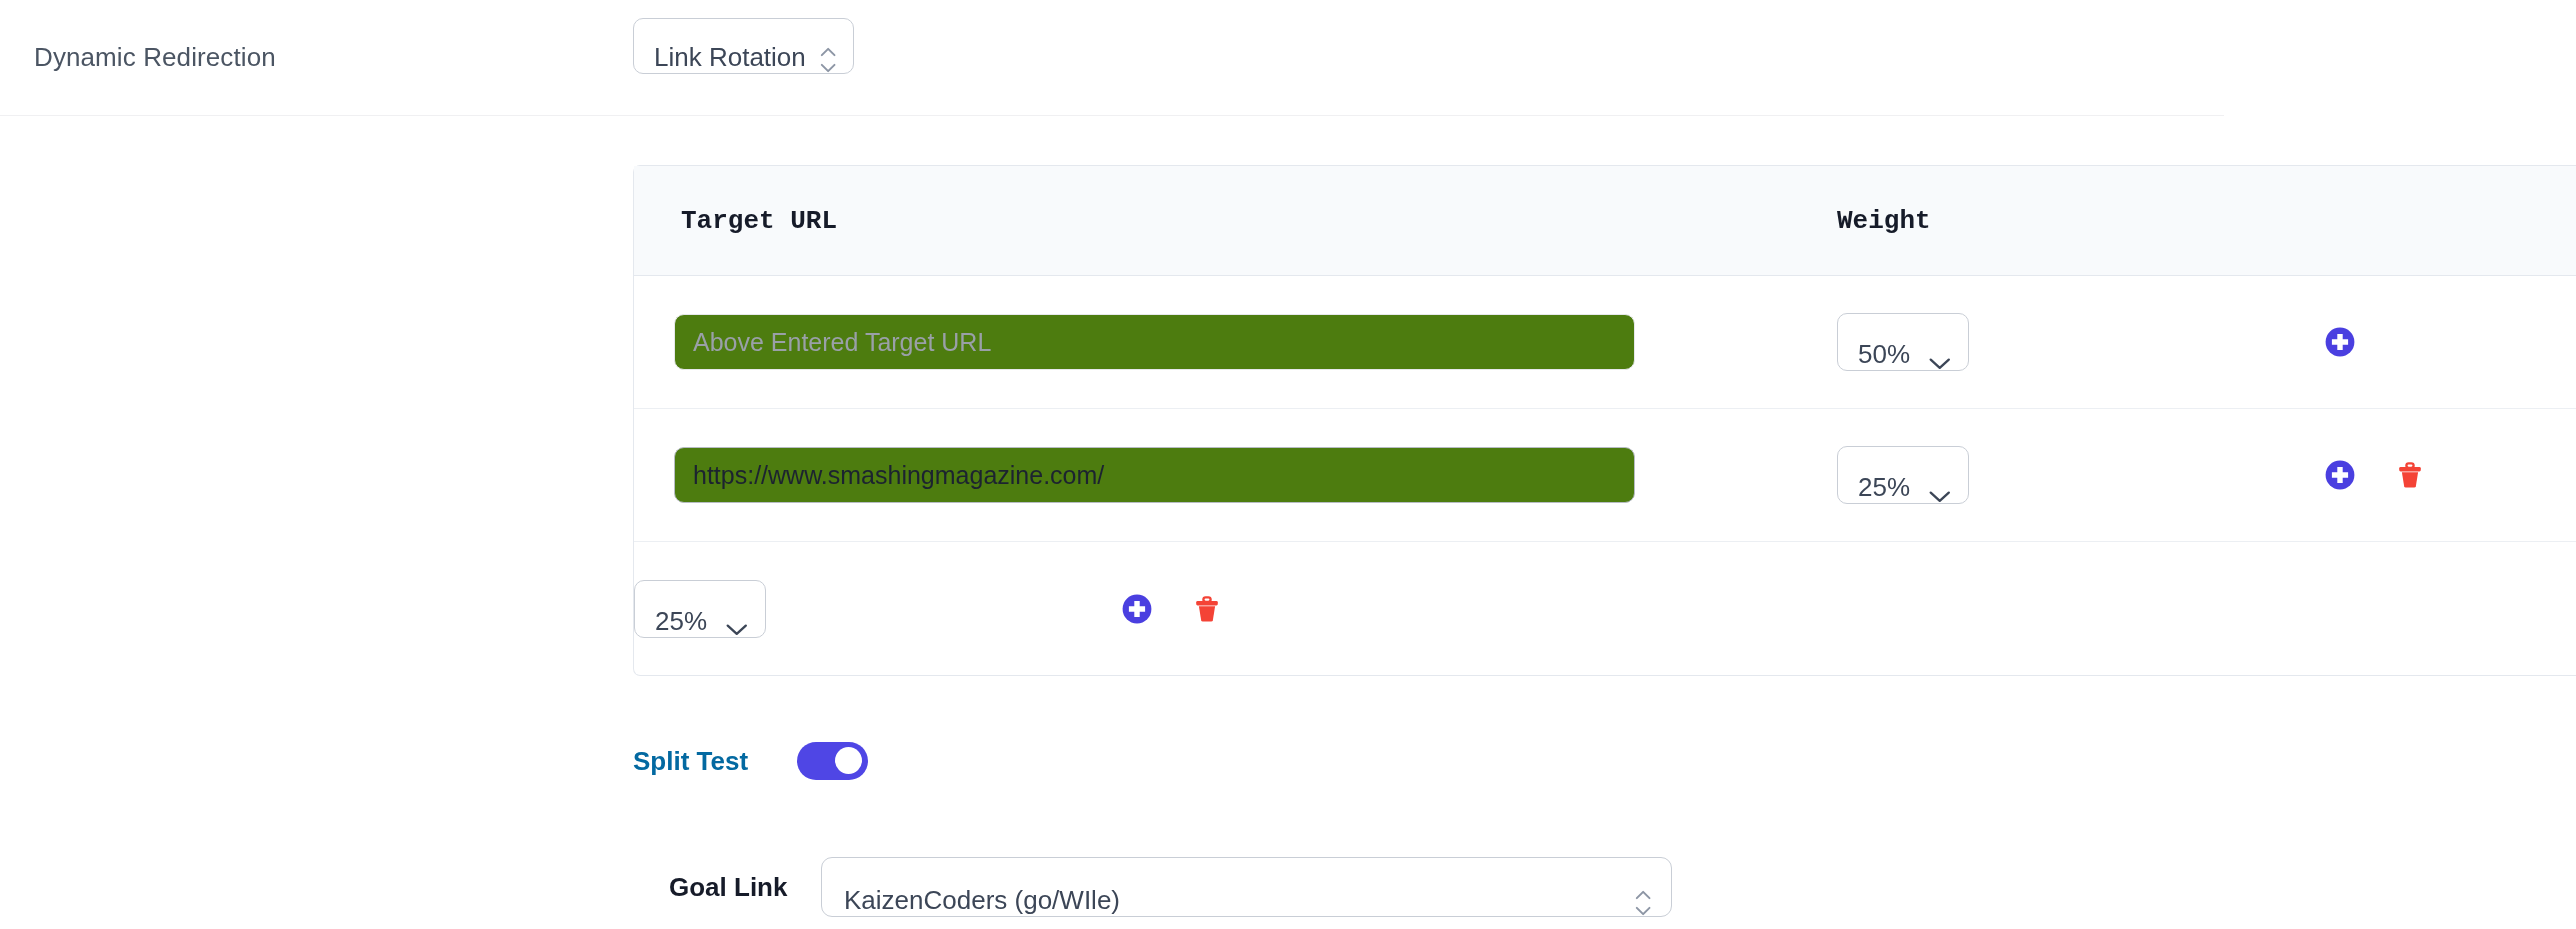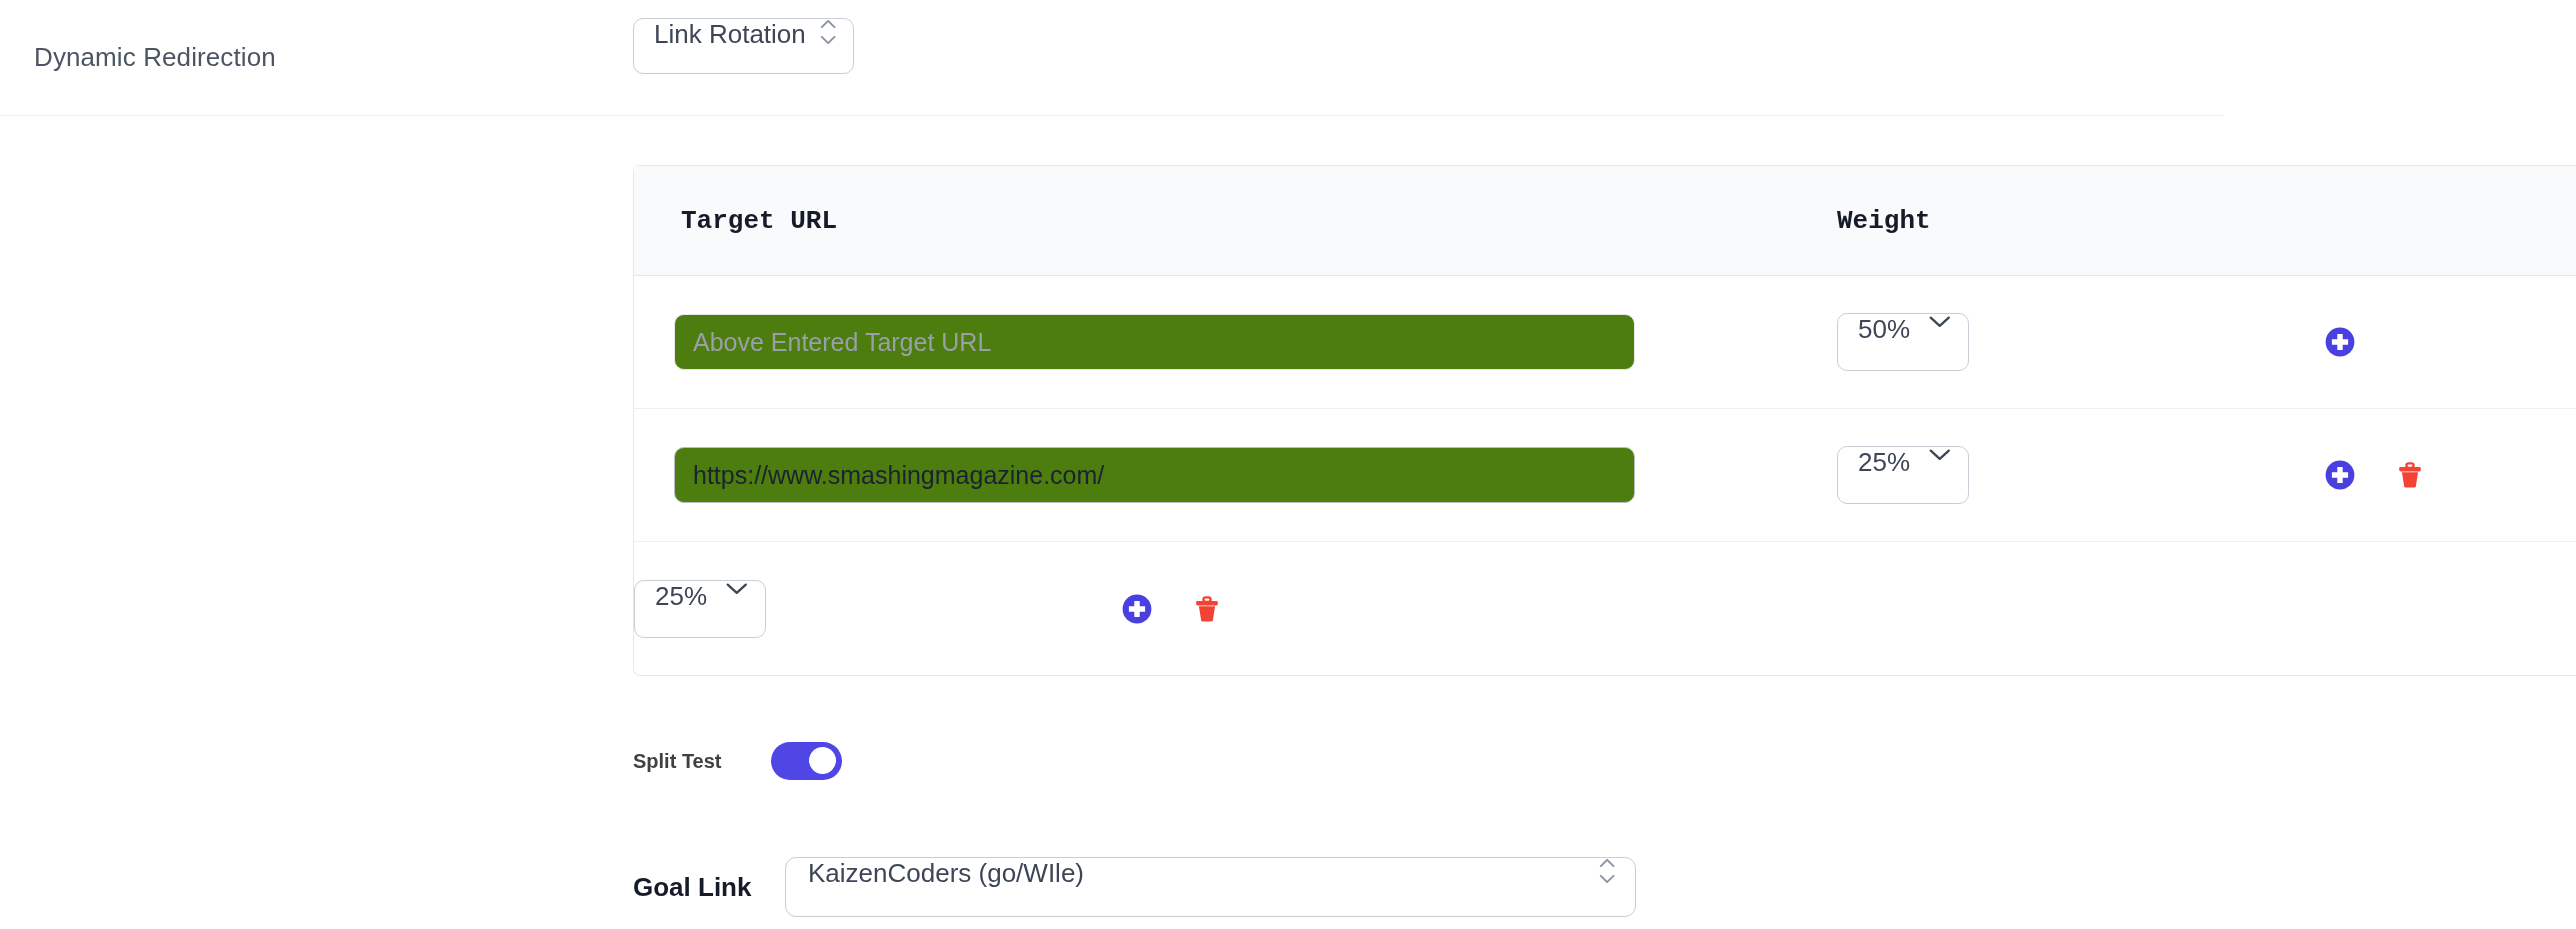--- a/index.html
+++ b/index.html
@@ -31,21 +31,21 @@
     font-size: 26px;
     color: #4b5563;
     letter-spacing: 0.1px;
     white-space: nowrap;
   }
 
   
   .sel {
     position: relative;
     display: inline-flex;
-    align-items: flex-start;
+    align-items: flex-end;
     border: 1.8px solid #c9ced6;
     border-radius: 10px;
     background: #ffffff;
     color: #3c4657;
     font-size: 26px;
     white-space: nowrap;
   }
   .sel .sel-text { display: block; }
 
   .rotation-select {
@@ -156,23 +156,23 @@
 
   
   .split-row {
     position: absolute;
     left: 633px;
     top: 742px;
     display: flex;
     align-items: center;
   }
   .inline-label {
-    font-size: 20px;
+    font-size: 26px;
     font-weight: bold;
-    color: #404040;
+    color: #0369a1;
     white-space: nowrap;
   }
   .toggle {
     margin-left: 49px;
     width: 71px;
     height: 38px;
     border-radius: 19px;
     background: #4f46e5;
     position: relative;
     cursor: pointer;
@@ -184,21 +184,21 @@
     left: 38px;
     width: 27px;
     height: 27px;
     border-radius: 50%;
     background: #ffffff;
   }
 
   
   .goal-row {
     position: absolute;
-    left: 633px;
+    left: 669px;
     top: 857px;
     display: flex;
     align-items: center;
   }
   .goal-label {
     font-size: 26px;
     font-weight: bold;
     color: #161b29;
     white-space: nowrap;
     width: 152px;

